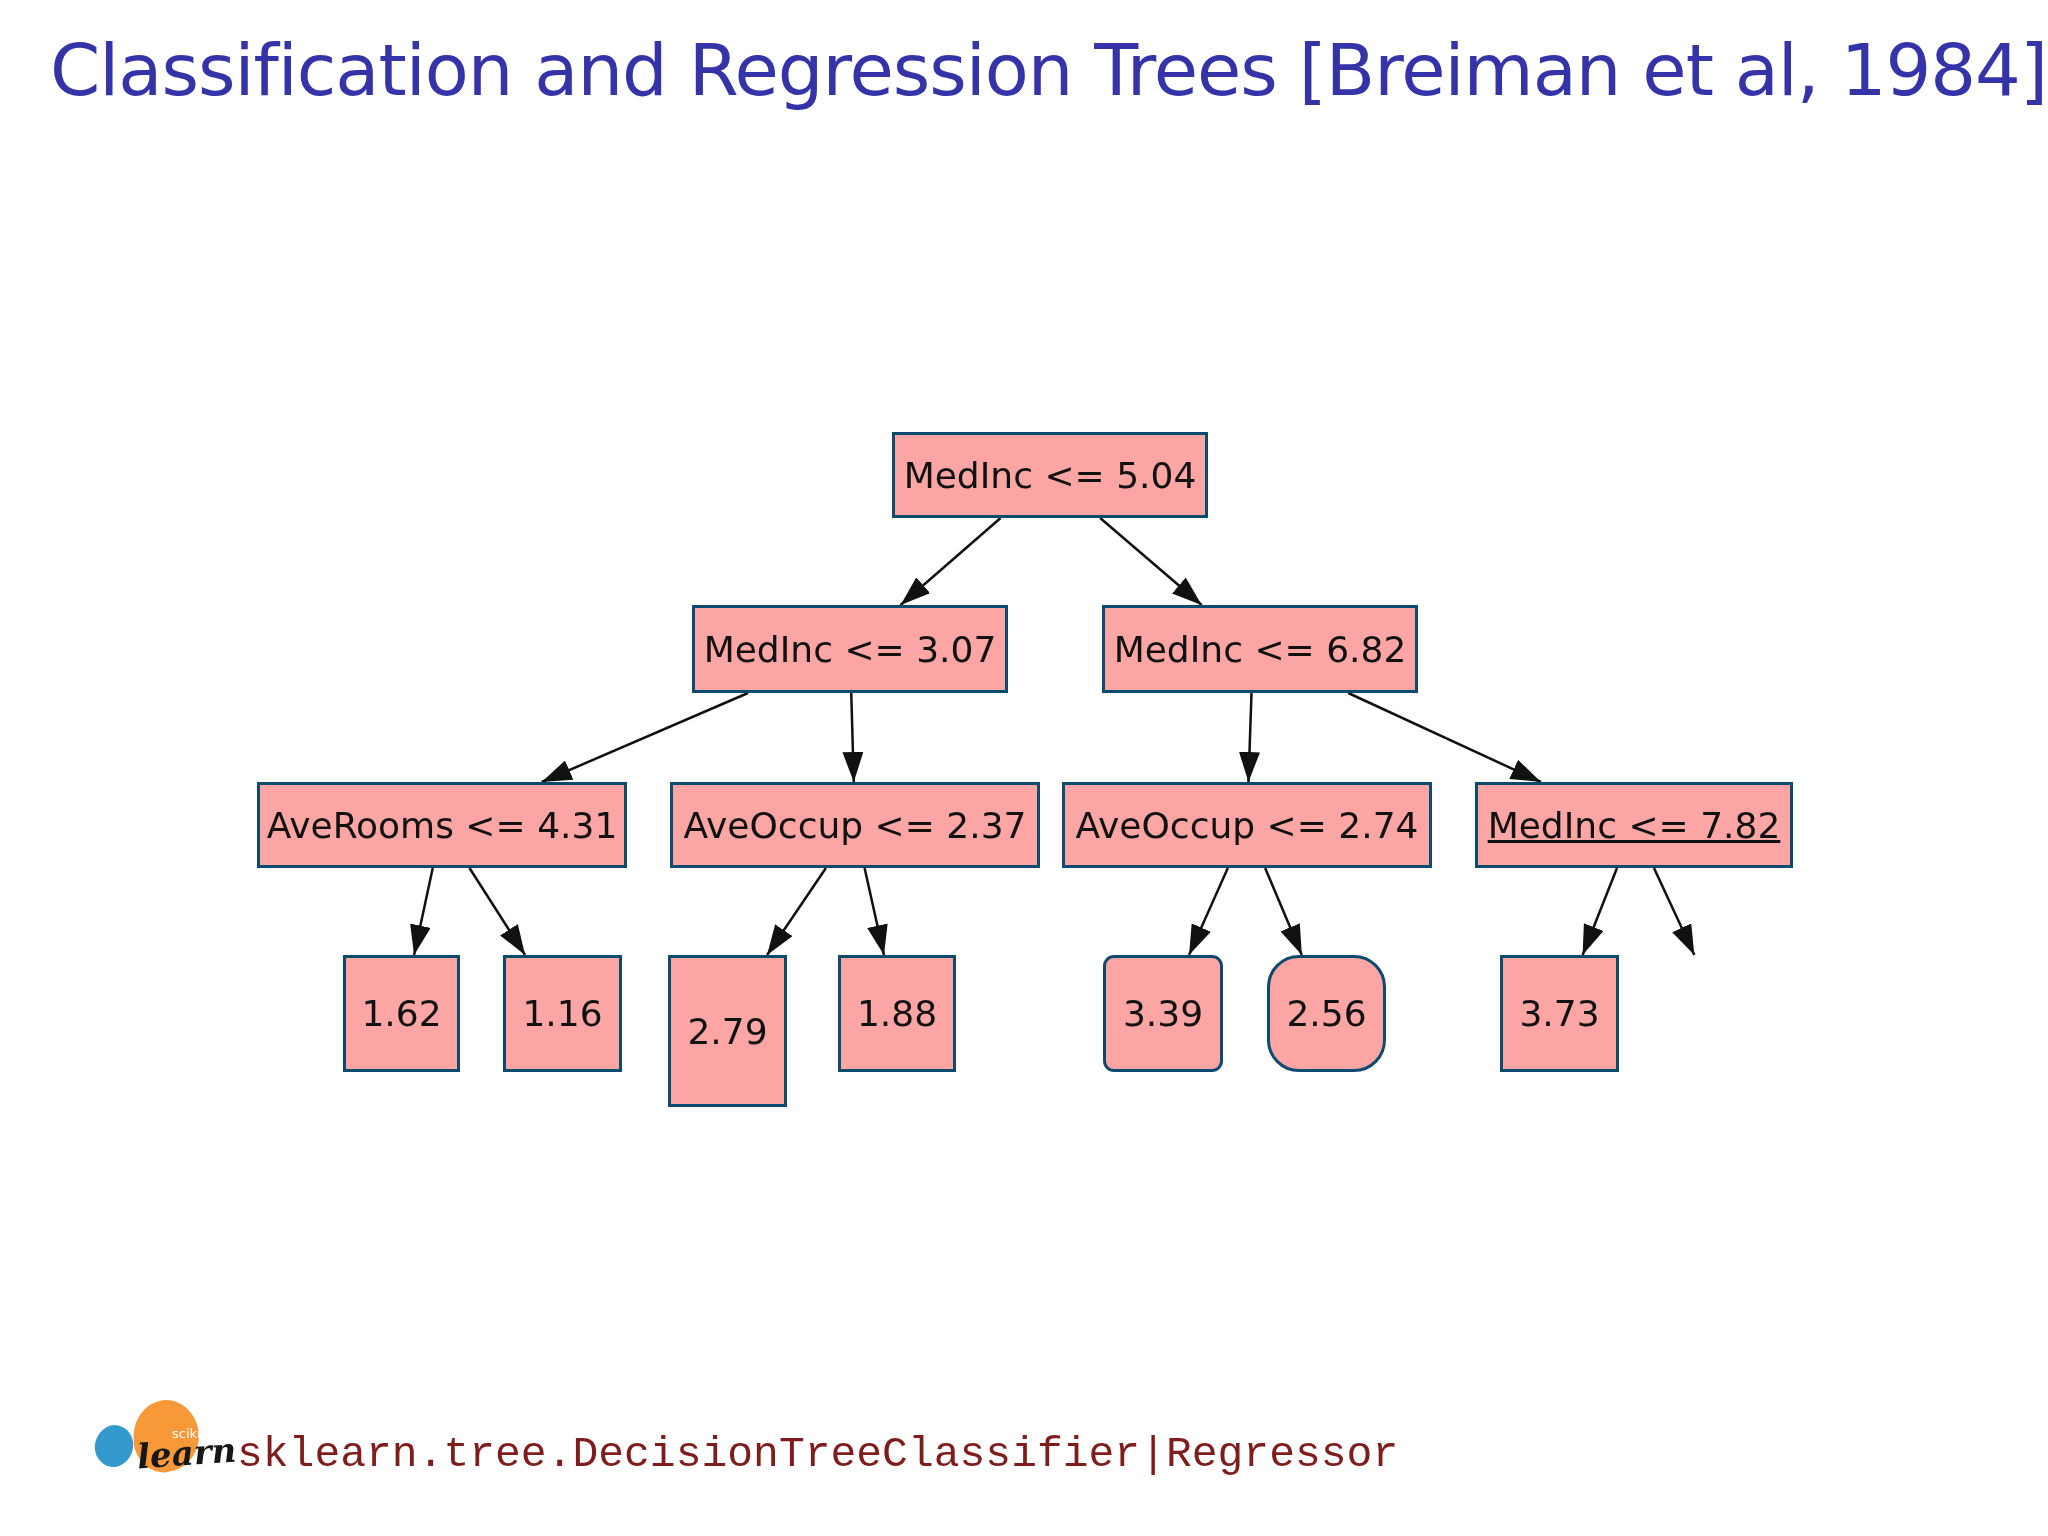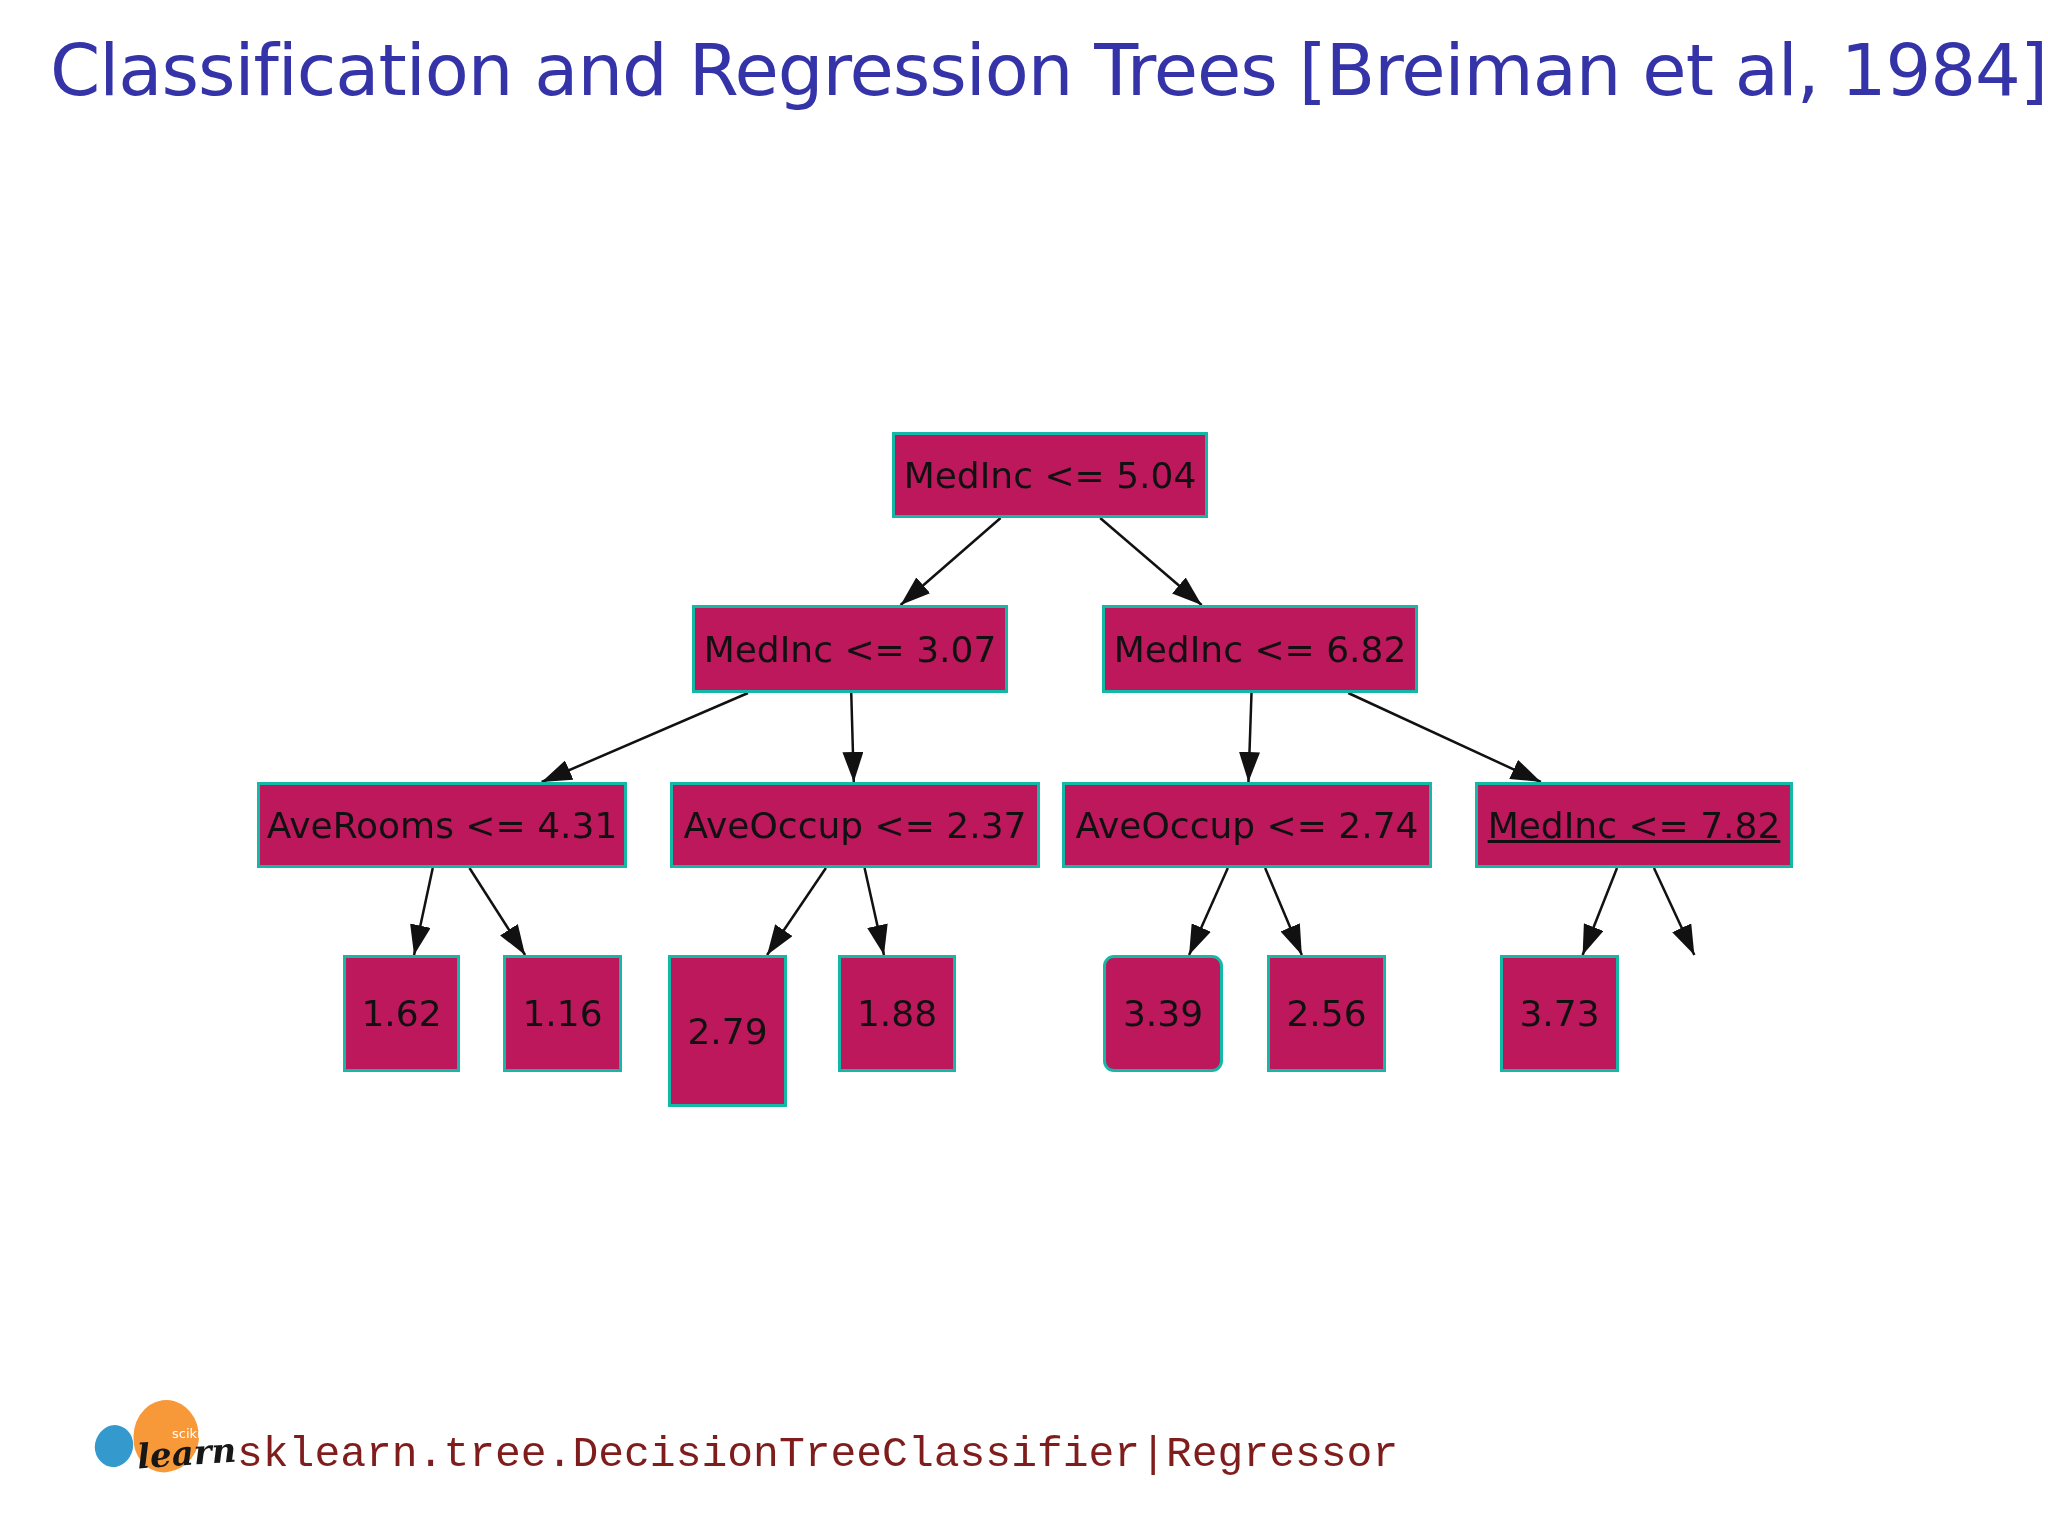--- a/index.html
+++ b/index.html
@@ -23,22 +23,22 @@
   .tree-canvas{
     position:absolute;
     left:0;top:0;width:2048px;height:1536px;
   }
   .edges-svg{
     position:absolute;left:0;top:0;
   }
   .tree-node{
     position:absolute;
     box-sizing:border-box;
-    border:3px solid #14b8a6;
-    background:#be185d;
+    border:3px solid #0c4a6e;
+    background:#fca5a5;
     display:flex;
     align-items:center;
     justify-content:center;
     font-size:36px;
     color:#111111;
     white-space:nowrap;
   }
   .footer{
     position:absolute;
     left:0;top:1398px;
@@ -125,21 +125,21 @@
     <div class="tree-node" style="left: 1095px; top: 605px; width: 316px; height: 88px; margin-left: 7px;">MedInc &lt;= 6.82</div>
     <div class="tree-node" style="left: 257px; top: 782px; width: 370px; height: 86px;">AveRooms &lt;= 4.31</div>
     <div class="tree-node" style="left: 670px; top: 782px; width: 370px; height: 86px;">AveOccup &lt;= 2.37</div>
     <div class="tree-node" style="left: 1062px; top: 782px; width: 370px; height: 86px;">AveOccup &lt;= 2.74</div>
     <div class="tree-node" style="left: 1475px; top: 782px; width: 318px; height: 86px; text-decoration: underline;">MedInc &lt;= 7.82</div>
     <div class="tree-node" style="left: 343px; top: 955px; width: 117px; height: 117px;">1.62</div>
     <div class="tree-node" style="left: 503px; top: 955px; width: 119px; height: 117px;">1.16</div>
     <div class="tree-node" style="left: 668px; top: 955px; width: 119px; height: 152px;">2.79</div>
     <div class="tree-node" style="left: 838px; top: 955px; width: 118px; height: 117px;">1.88</div>
     <div class="tree-node" style="left: 1103px; top: 955px; width: 120px; height: 117px; border-radius: 11px;">3.39</div>
-    <div class="tree-node" style="left: 1267px; top: 955px; width: 119px; height: 117px;">2.56</div>
+    <div class="tree-node" style="left: 1267px; top: 955px; width: 119px; height: 117px; border-radius: 32px;">2.56</div>
     <div class="tree-node" style="left: 1500px; top: 955px; width: 119px; height: 117px;">3.73</div>
   </div>
 
 <div class="footer">
   <div class="logo">
     <div class="logo-orange"></div>
     <div class="logo-blue"></div>
     <div class="logo-scikit">scikit</div>
     <div class="logo-learn">learn</div>
   </div>

